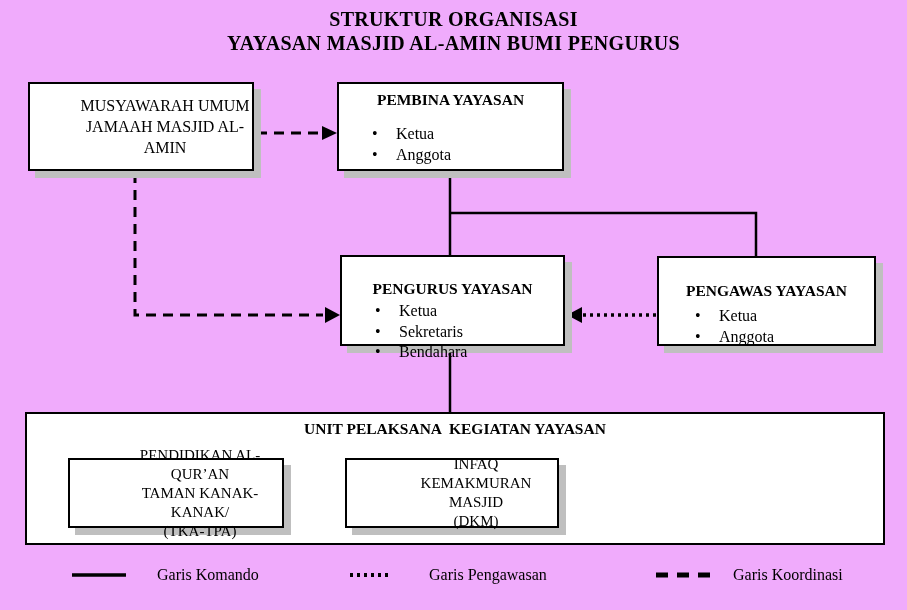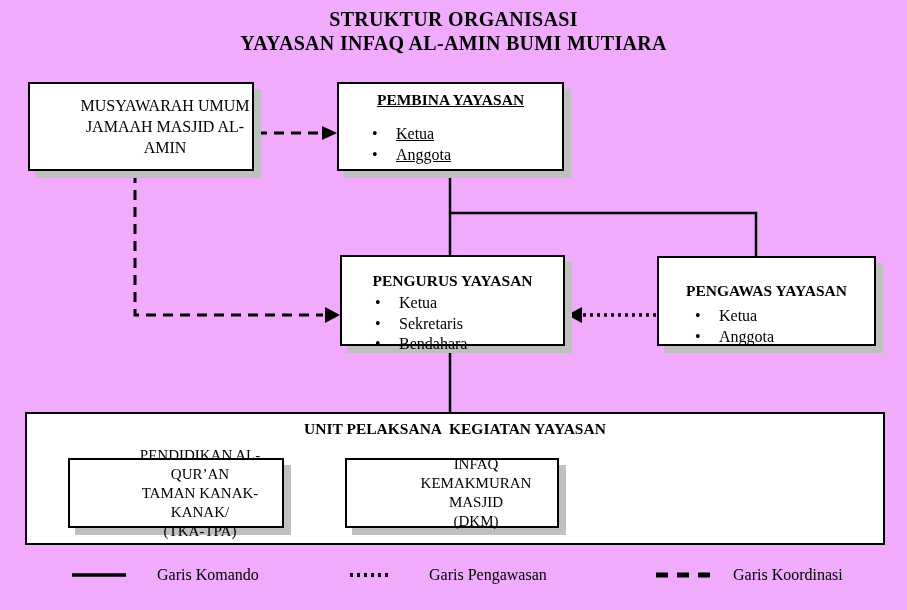--- a/index.html
+++ b/index.html
@@ -41,22 +41,22 @@
     font-size: 15.5px;
   }
   .box.centered {
     display: flex;
     flex-direction: column;
     justify-content: center;
     text-align: center;
     padding-left: 48px;
   }
   #box-musyawarah { left: 28px; top: 82px; width: 226px; height: 89px; line-height: 21px; font-size: 16px; }
-  #box-pembina    { left: 337px; top: 82px; width: 227px; height: 89px; padding-top: 7px; text-decoration: underline; }
-  #box-pengurus   { left: 340px; top: 255px; width: 225px; height: 91px; padding-top: 15px; }
+  #box-pembina    { left: 337px; top: 82px; width: 227px; height: 89px; padding-top: 7px; }
+  #box-pengurus   { left: 340px; top: 255px; width: 225px; height: 91px; padding-top: 23px; }
   #box-pengawas   { left: 657px; top: 256px; width: 219px; height: 90px; padding-top: 24px; }
   .box-title {
     text-align: center;
     font-weight: bold;
     font-size: 15.5px;
   }
   ul.bullets { list-style: none; }
   #box-pembina  ul.bullets { margin: 15px 0 0 33px; }
   #box-pengurus ul.bullets { margin: 3px 0 0 33px; }
   #box-pengawas ul.bullets { margin: 6px 0 0 36px; }
@@ -100,21 +100,21 @@
   #legend-label-pengawasan { left: 413px; margin-left: 16px; }
   #legend-label-koordinasi { left: 733px; }
 </style>
 </head>
 <body>
 
 <div class="stage">
 
   <div class="chart-title">
     <div>STRUKTUR ORGANISASI</div>
-    <div>YAYASAN INFAQ AL-AMIN BUMI MUTIARA</div>
+    <div>YAYASAN MASJID AL-AMIN BUMI PENGURUS</div>
   </div>
 
   <svg class="connectors" width="907" height="610" viewBox="0 0 907 610" fill="none" stroke="#000000">
 
     <path d="M450 171 V256" stroke-width="2.5"></path>
     <path d="M450 213 H756 V257" stroke-width="2.5"></path>
     <path d="M450 346 V413" stroke-width="2.5"></path>
 
     <path d="M257 133 H320" stroke-width="3" stroke-dasharray="10 7"></path>
     <polygon points="337,133 322,126 322,140" fill="#000000" stroke="none"></polygon>

